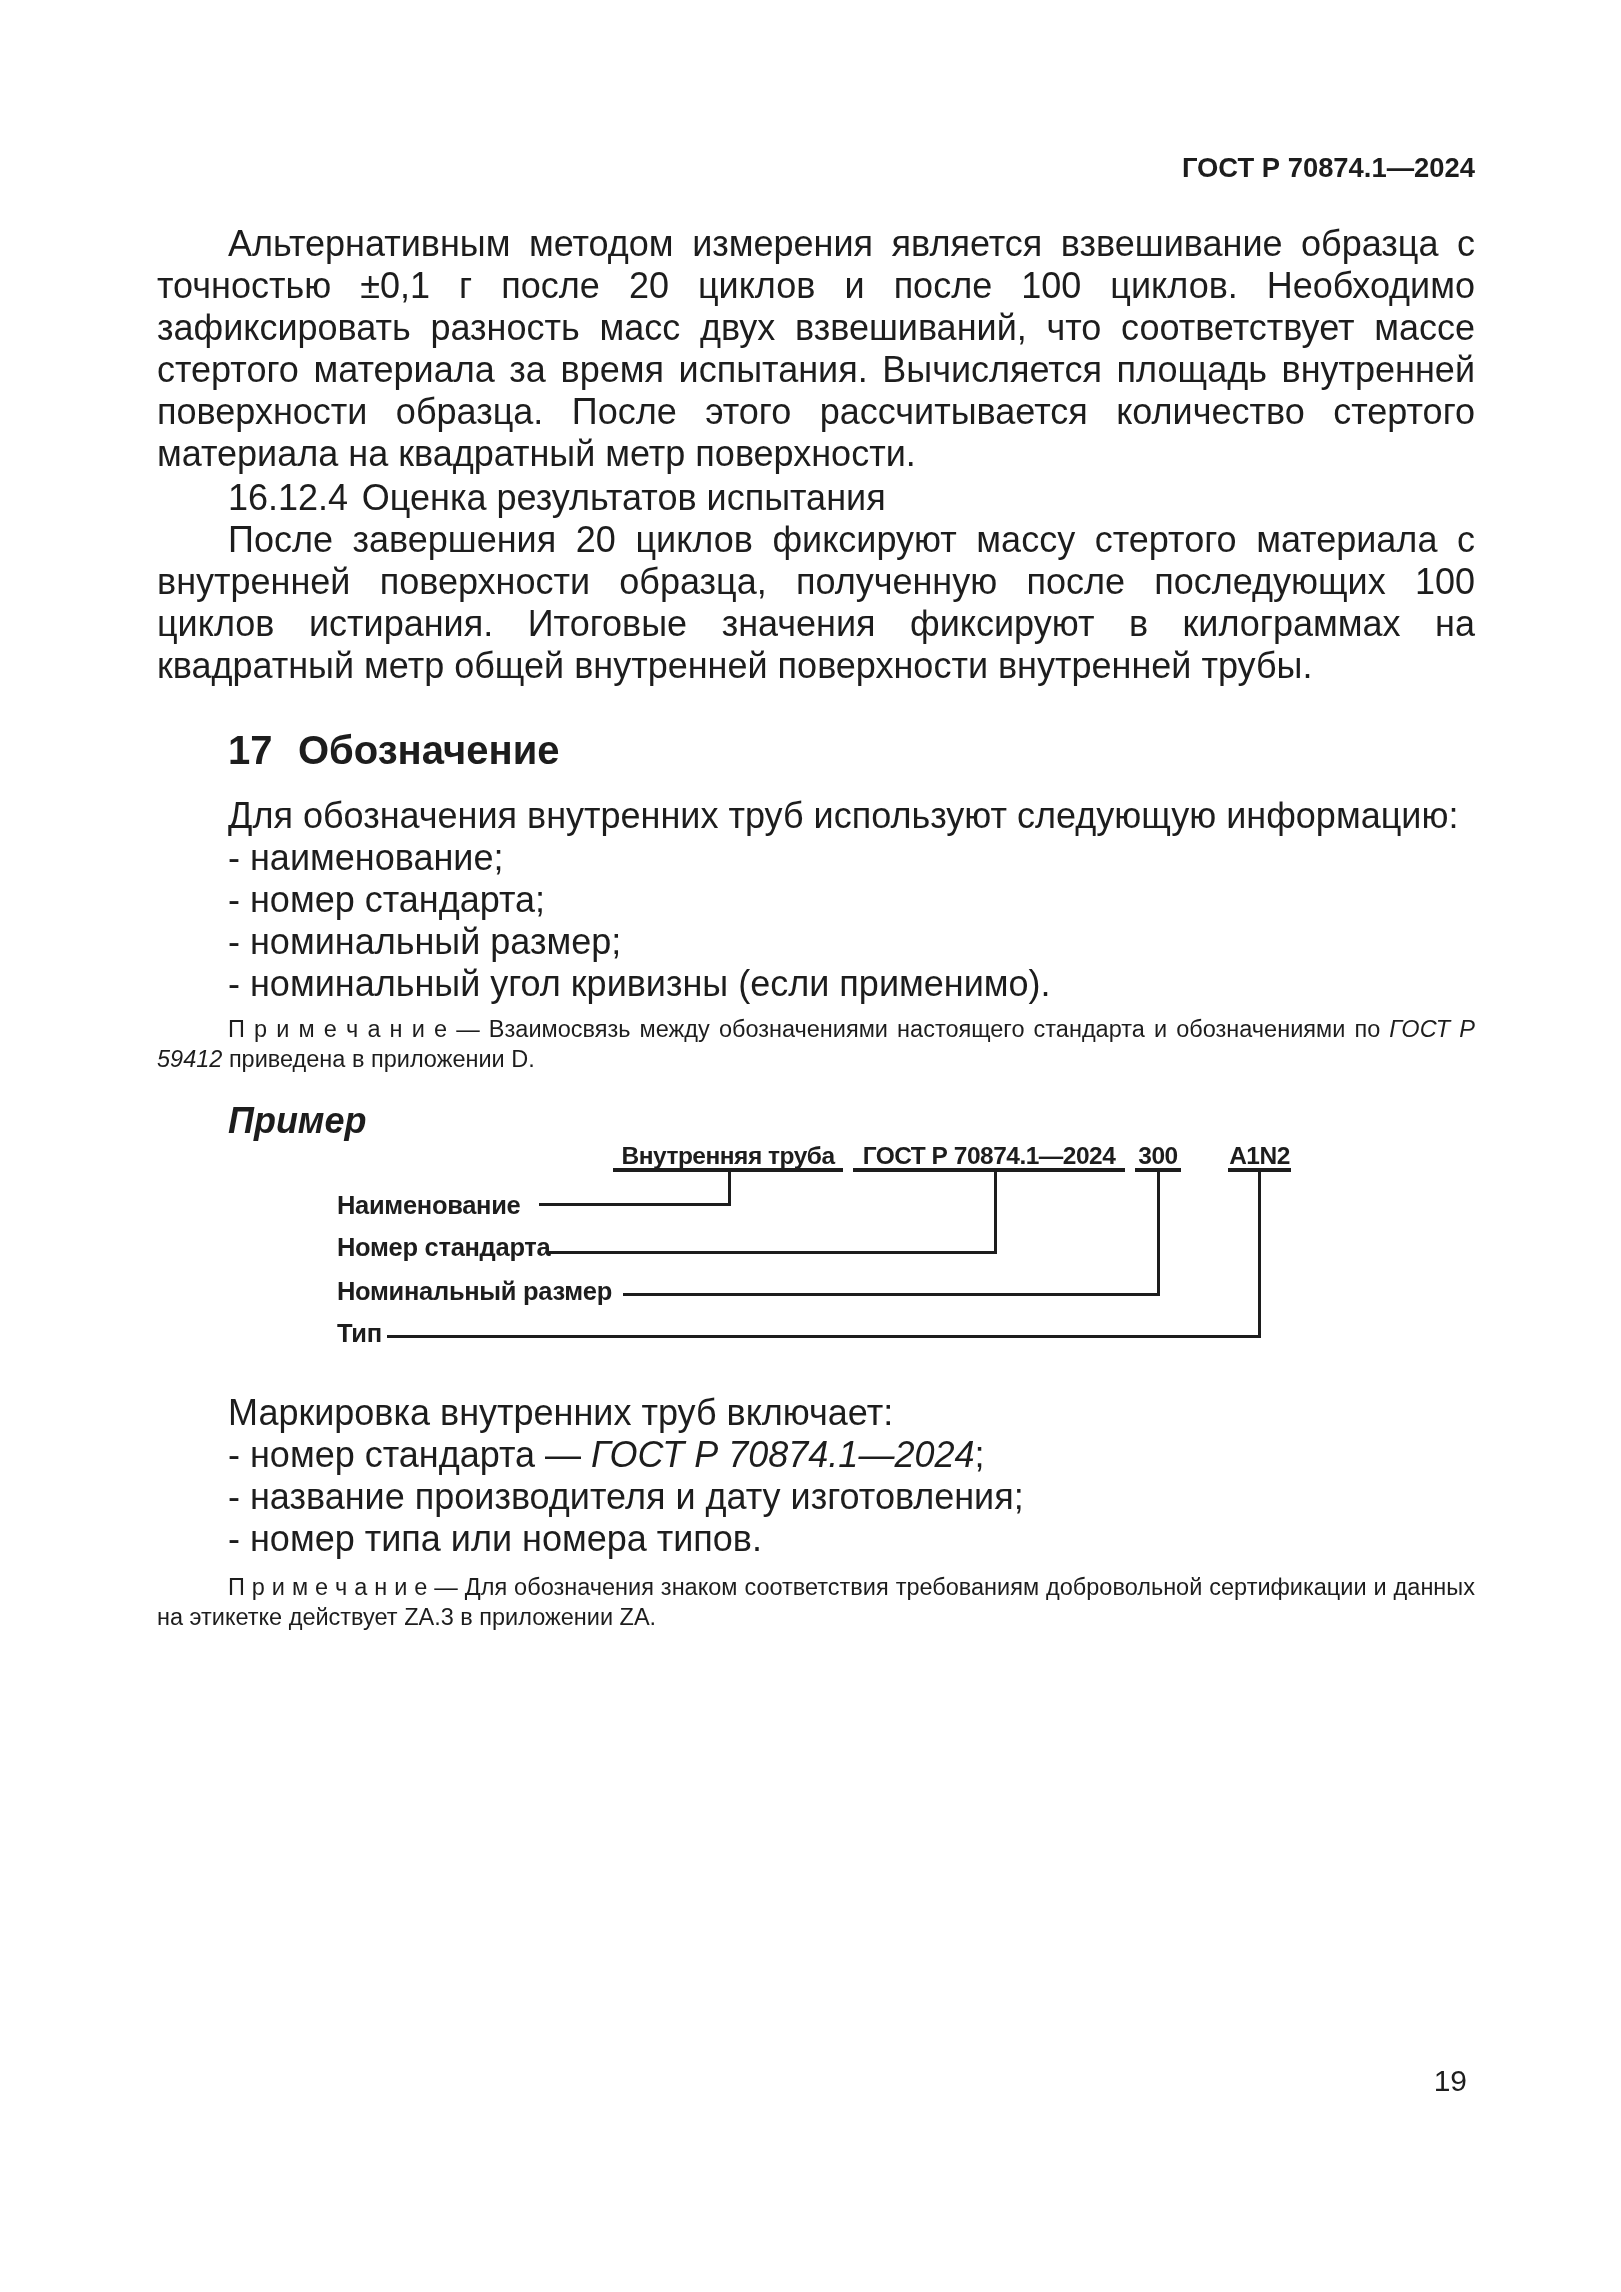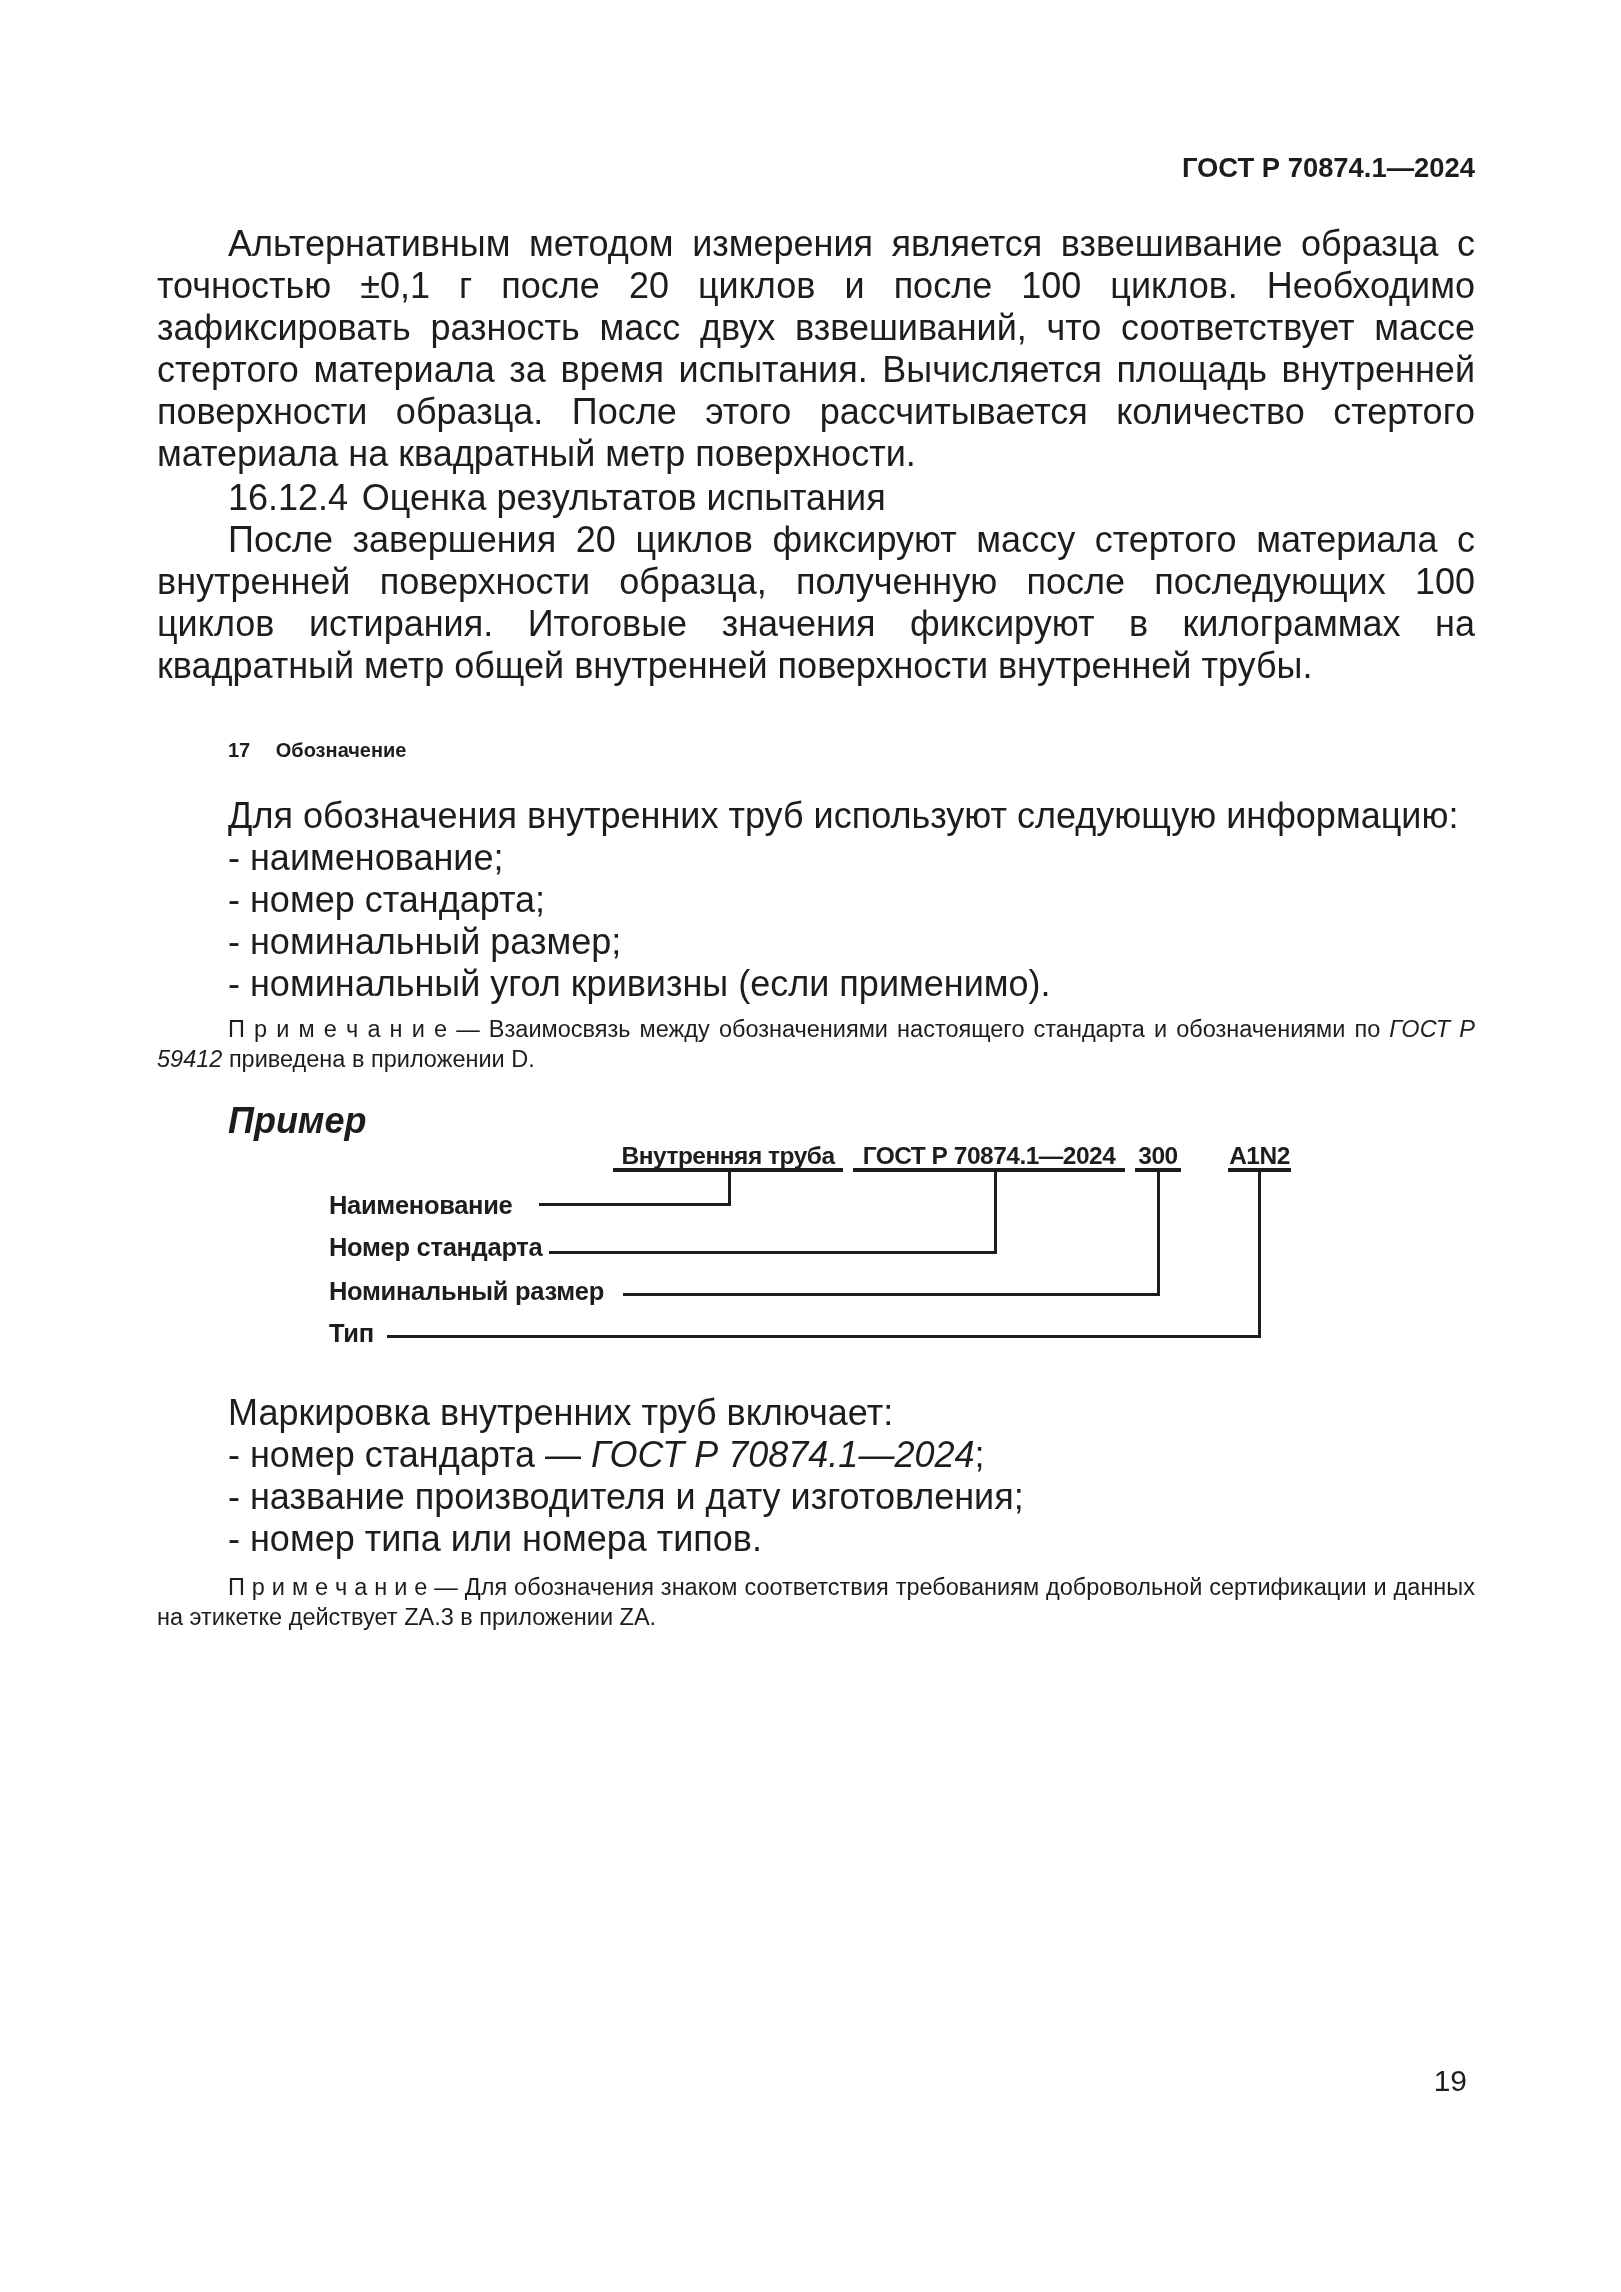--- a/index.html
+++ b/index.html
@@ -27,21 +27,21 @@
     line-height: 33px;
   }
   .body  { font-size: 36px; line-height: 42px; }
   .just  { text-align: justify; }
   .ind   { text-indent: 71px; }
   .p1    { margin-top: 39px; }
   .h4    { margin-top: 2px; font-weight: normal; }
   .h4 .num { margin-right: 13.7px; }
   .h2 {
     margin-top: 44px;
-    font-size: 20px;
+    font-size: 40px;
     line-height: 39px;
     font-weight: bold;
     text-indent: 71px;
   }
   .h2 .num { margin-right: 25.5px; }
   .sintro  { margin-top: 24.5px; }
   .s18intro{ margin-top: 25.5px; }
   .note {
     font-size: 23.5px;
     line-height: 30px;
@@ -70,21 +70,21 @@
     line-height: 27.4px;
     letter-spacing: -0.5px;
     text-align: center;
     white-space: nowrap;
   }
   .useg { position: absolute; height: 3.9px; background: #1d1d1d; top: 26.5px; }
   .vline { position: absolute; width: 2.9px; background: #1d1d1d; }
   .hline { position: absolute; height: 2.9px; background: #1d1d1d; }
   .dlabel {
     position: absolute;
-    left: 172px;
+    left: 180px;
     font-weight: bold;
     font-size: 25.5px;
     line-height: 29px;
     letter-spacing: -0.3px;
     white-space: nowrap;
   }
   .s0 { left: 456px;  width: 230px; }
   .s1 { left: 696px;  width: 272px; }
   .s2 { left: 978px;  width: 46px;  }
   .s3 { left: 1071px; width: 63px;  }

